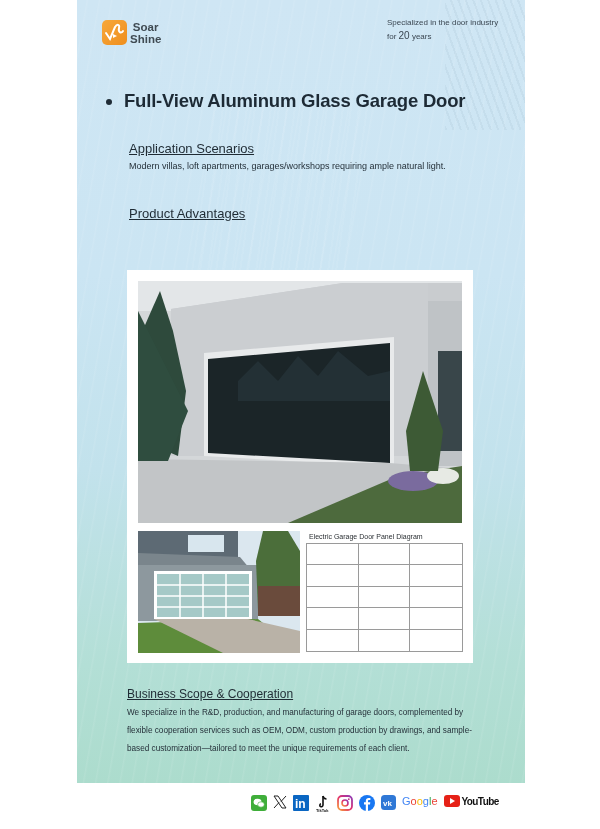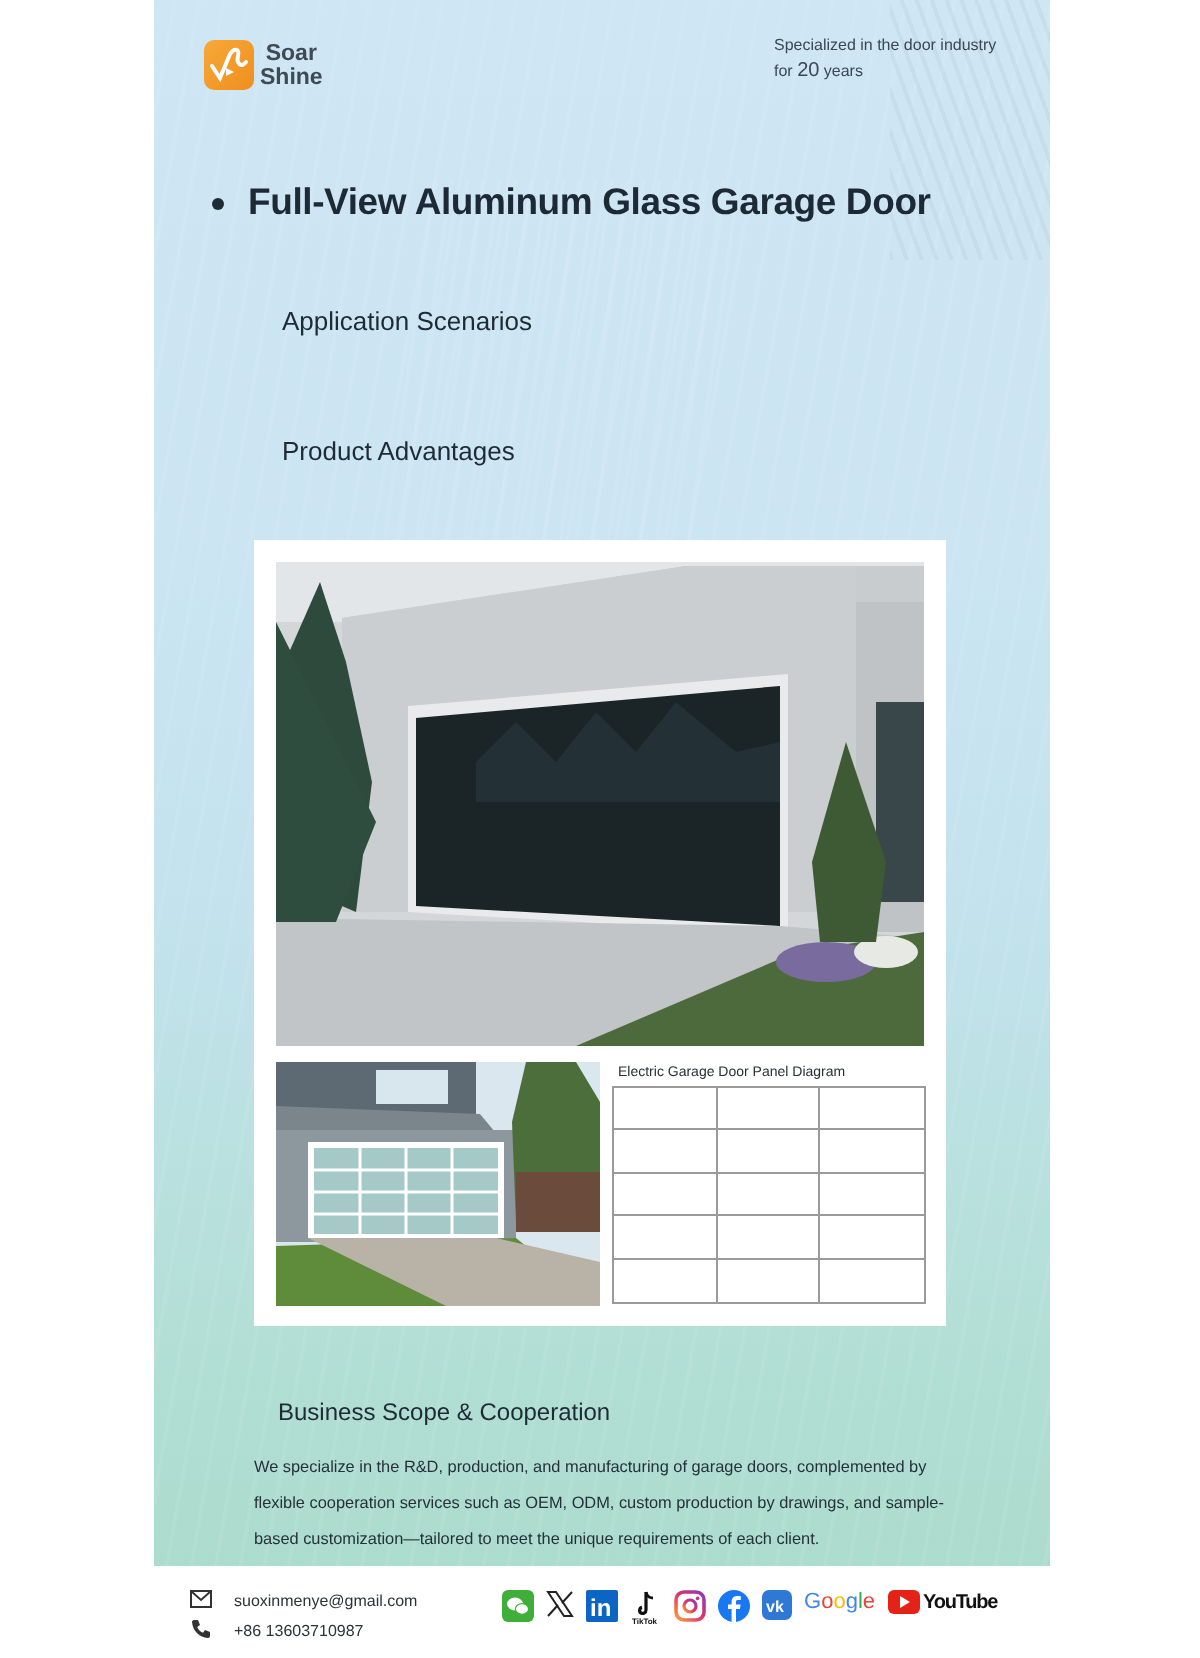--- a/index.html
+++ b/index.html
@@ -23,21 +23,21 @@
   .logo-mark svg { position:absolute; left:2px; top:3px; }
   .logo-text { font-weight:bold; font-size:11.5px; line-height:12px; color:#3f4a52; }
   .tagline { position:absolute; left:387px; top:16px; font-size:8px; line-height:13px; color:#3b4752; }
   .tagline .big { font-size:10px; }
 
   .title-row { position:absolute; left:106px; top:90px; display:flex; align-items:center; }
   .bullet { width:6px; height:6px; border-radius:50%; background:#1f2c36; margin-right:12px; margin-top:2px; }
   .title { font-size:18.5px; font-weight:bold; color:#1d2a35; letter-spacing:-0.2px; }
 
   .section { position:absolute; left:129px; width:350px; }
-  .section h2 { margin:12px; font-size:13px; font-weight:normal; color:#1f2b34; }
+  .section h2 { margin:0; font-size:13px; font-weight:normal; color:#1f2b34;text-decoration:underline; }
   .section p { margin:2px 0 0 0; font-size:9px; line-height:16px; color:#25313a; }
 
   .frame { position:absolute; left:127px; top:270px; width:346px; height:393px; background:#ffffff; }
   .main-photo { position:absolute; left:11px; top:11px; width:324px; height:242px; background:#cfd3d6; overflow:hidden; }
   .sub-photo { position:absolute; left:11px; top:261px; width:162px; height:122px; background:#cfe0ec; overflow:hidden; }
   .diagram-label { position:absolute; left:182px; top:263px; font-size:7px; color:#2a2f33; }
   .diagram { position:absolute; left:179px; top:273px; width:157px; height:109px;
              display:grid; grid-template-columns:repeat(3,1fr); grid-template-rows:repeat(5,1fr);
              border:1px solid #9a9a9a; box-sizing:border-box; }
   .diagram div { border-right:1px solid #9a9a9a; border-bottom:1px solid #9a9a9a; }
@@ -78,20 +78,21 @@
   <div><span>for </span><span class="big">20</span><span> years</span></div>
 </div>
 
 <div class="title-row">
   <span class="bullet"></span>
   <span class="title">Full-View Aluminum Glass Garage Door</span>
 </div>
 
 <div class="section" style="top:141px;">
   <h2>Application Scenarios</h2>
+  <p style="width:340px;">Modern villas, loft apartments, garages/workshops requiring ample natural light.</p>
 </div>
 
 <div class="section" style="top:206px;">
   <h2>Product Advantages</h2>
 </div>
 
 <div class="frame">
   <div class="main-photo">
     <svg width="324" height="242" viewBox="0 0 324 242">
       <rect width="324" height="242" fill="#d4d7d9"></rect>
@@ -154,39 +155,20 @@
       <div></div>
   </div>
 </div>
 
 <div class="section" style="top:687px; left:127px; width:350px;">
   <h2 style="font-size:12px;">Business Scope &amp; Cooperation</h2>
   <p style="font-size:8.2px; line-height:18px; margin-top:3px;">We specialize in the R&amp;D, production, and manufacturing of garage doors, complemented by flexible cooperation services such as OEM, ODM, custom production by drawings, and sample-based customization—tailored to meet the unique requirements of each client.</p>
 </div>
 
 <div class="footer">
-  <div class="contact">
-    <div class="row">
-      <span class="ico">
-        <svg width="11" height="9" viewBox="0 0 11 9">
-            <rect x="0.5" y="0.5" width="10" height="8" fill="none" stroke="#333" stroke-width="1"></rect>
-            <polyline points="0.5,0.5 5.5,5 10.5,0.5" fill="none" stroke="#333" stroke-width="1"></polyline>
-          </svg>
-      </span>
-      <span>suoxinmenye@gmail.com</span>
-    </div>
-    <div class="row">
-      <span class="ico">
-        <svg width="11" height="11" viewBox="0 0 11 11">
-            <path d="M2 1 L4 1 L5 3.5 L3.6 4.5 C4.3 6 5 6.8 6.5 7.4 L7.5 6 L10 7 L10 9 C10 9.6 9.5 10 9 10 C4.5 9.6 1.4 6.5 1 2 C1 1.5 1.4 1 2 1 Z" fill="#333"></path>
-          </svg>
-      </span>
-      <span>+86 13603710987</span>
-    </div>
-  </div>
 
   <div class="socials">
     <span class="s-ico">
       <svg width="16" height="16" viewBox="0 0 16 16">
           <rect width="16" height="16" rx="3" fill="#3fae3a"></rect>
           <ellipse cx="6.5" cy="7" rx="4" ry="3.2" fill="#fff"></ellipse>
           <ellipse cx="10" cy="9.5" rx="3.3" ry="2.7" fill="#fff" stroke="#3fae3a" stroke-width="0.6"></ellipse>
         </svg>
     </span>
     <span class="s-ico">

